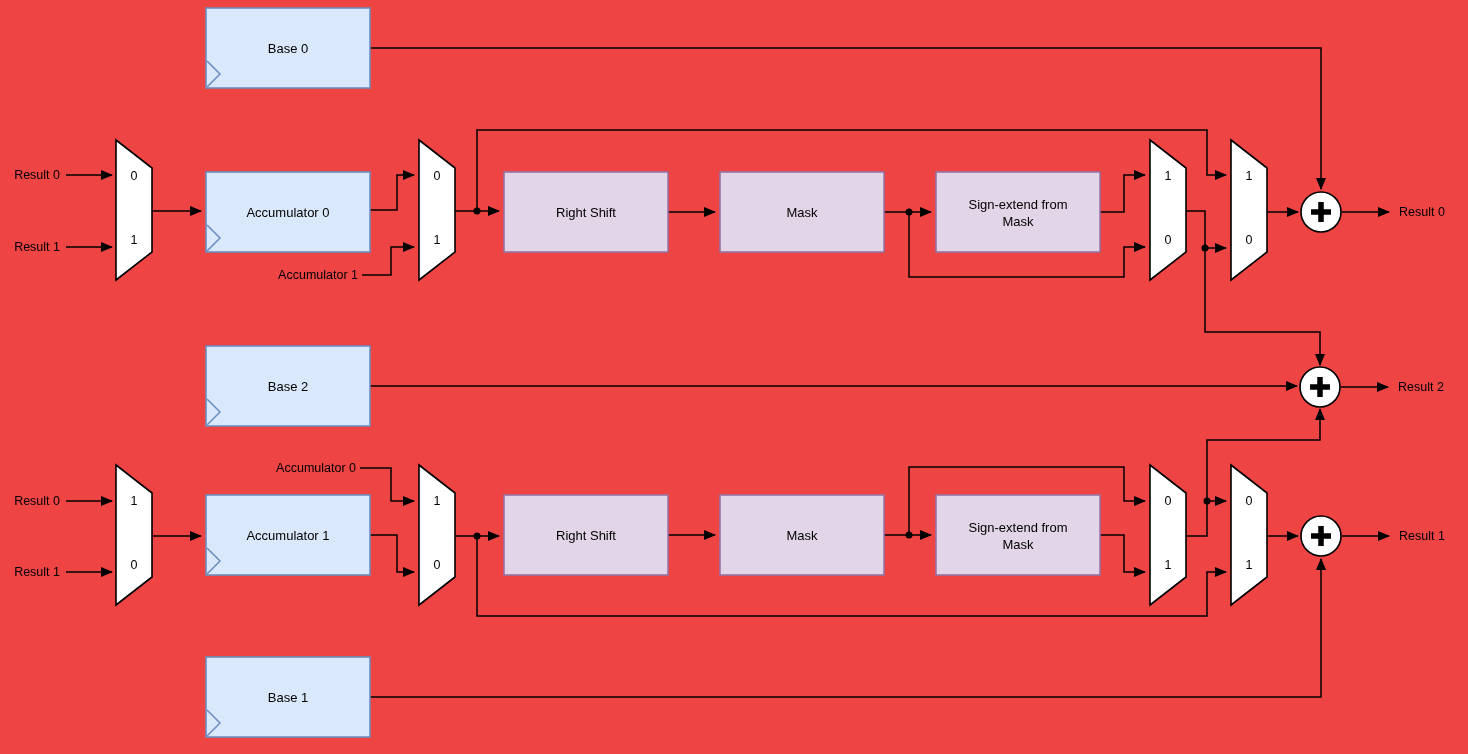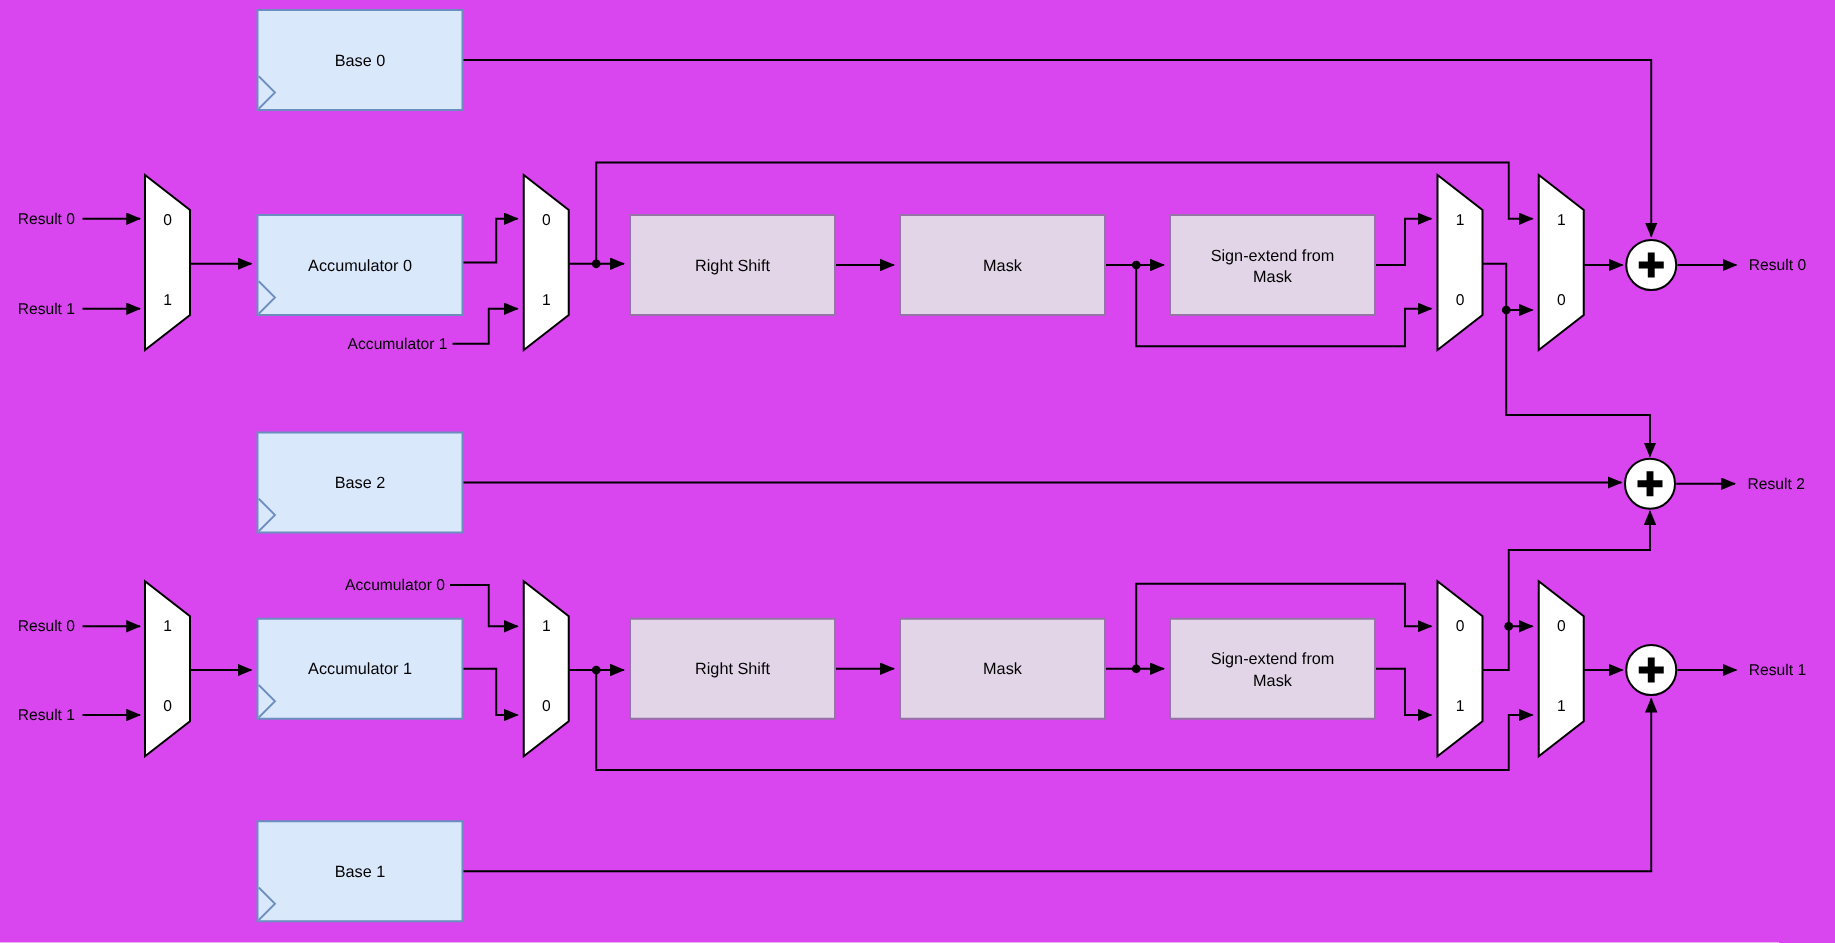--- a/index.html
+++ b/index.html
@@ -1,16 +1,16 @@
 <!DOCTYPE html>
 <html><head>
 <meta charset="utf-8">
 <style>
   html,body{margin:0;padding:0;background:#ffffff;}
-  .canvas{position:relative;width:1468px;height:754px;background:#d946ef;overflow:hidden;
+  .canvas{position:relative;width:1468px;height:754px;background:#ef4444;overflow:hidden;
           font-family:"Liberation Sans", sans-serif;}
   svg text{font-family:"Liberation Sans", sans-serif;fill:#000000;}
   .boxlbl{font-size:13px;}
   .iolbl{font-size:12.5px;}
   .muxlbl{font-size:12.5px;}
   .reg{fill:#dae8fc;stroke:#6c8ebf;stroke-width:1.6;}
   .op{fill:#e1d5e7;stroke:#9673a6;stroke-width:1.6;}
   .mux{fill:#ffffff;stroke:#000000;stroke-width:1.6;}
   .adder{fill:#ffffff;stroke:#000000;stroke-width:1.6;}
   .plus{stroke:#000000;stroke-width:5.5;fill:none;}

